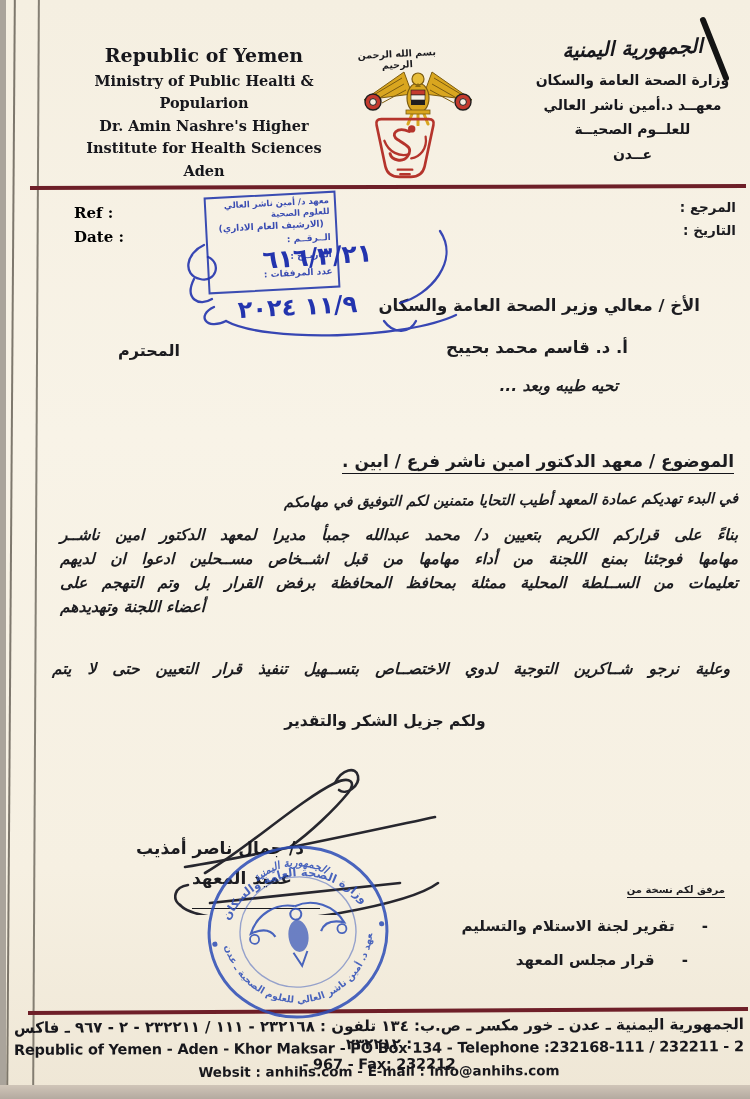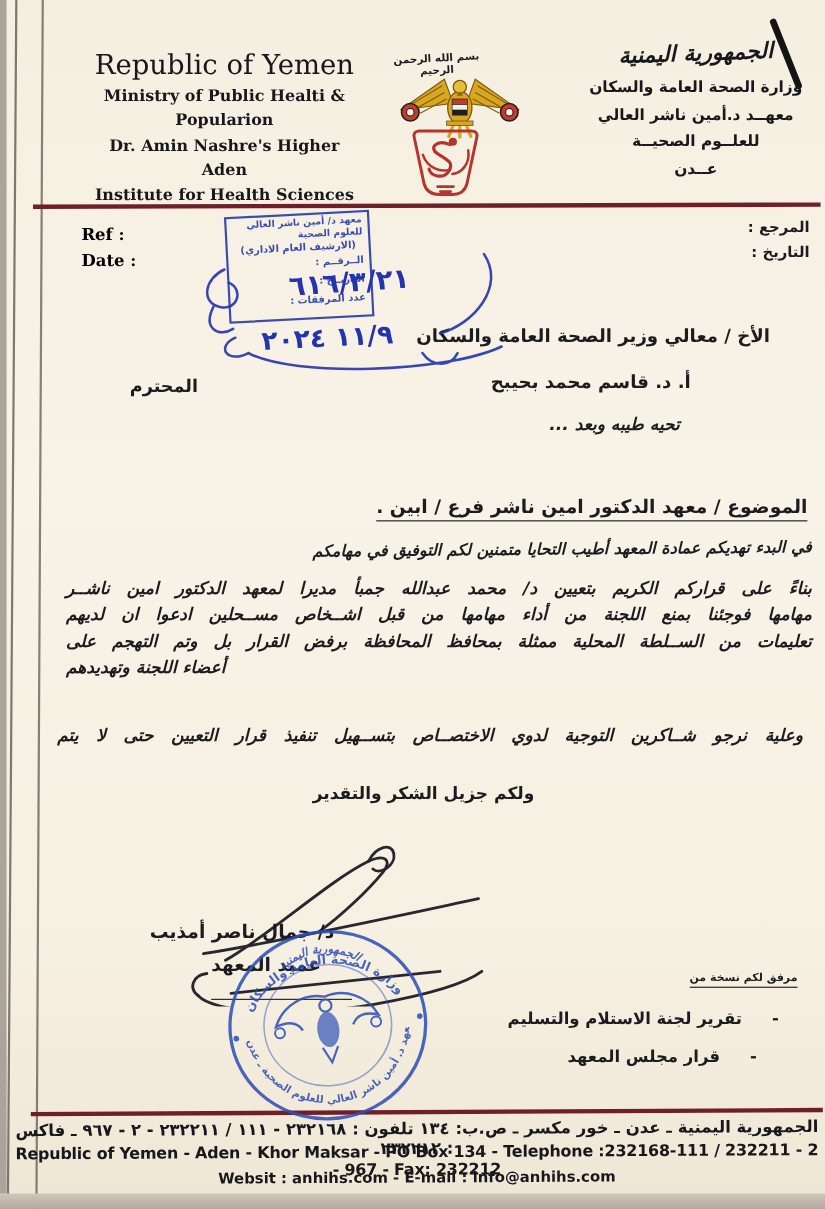--- a/index.html
+++ b/index.html
@@ -17,21 +17,21 @@
     background:linear-gradient(180deg,#d0c5b8,#b4aaa0);}
   .edge-line{position:absolute;background:#5f594f;}
   .edge1{left:10px;top:0;width:2px;height:1099px;transform:rotate(.4deg);opacity:.8;}
   .edge2{left:35px;top:0;width:2px;height:1099px;transform:rotate(.3deg);opacity:.75;}
   .abs{position:absolute;}
   .ar{direction:rtl;}
   .serif{font-family:"DejaVu Serif","Liberation Serif",serif;}
 
   
   .hdr-en{left:58px;top:44px;width:292px;text-align:center;color:#17171c;}
-  .hdr-en .l1{font-size:25px;font-weight:normal;margin-bottom:4px;}
+  .hdr-en .l1{font-size:19px;font-weight:bold;margin-bottom:4px;}
   .hdr-en .ln{font-size:14.5px;font-weight:bold;line-height:1.55;}
   .hdr-ar{right:10px;top:36px;width:215px;text-align:center;color:#17171c;}
   .hdr-ar .cal{font-size:20px;font-weight:bold;font-style:italic;margin-bottom:8px;transform:rotate(-2deg);}
   .hdr-ar .ln{font-size:14px;font-weight:bold;line-height:1.75;}
   .bismillah{left:345px;top:48px;width:104px;text-align:center;font-size:9.5px;font-weight:bold;transform:rotate(-3deg);}
   .rule{height:3.5px;background:#6e1f28;}
   .rule-top{left:30px;top:185px;width:716px;transform:rotate(-.15deg);}
   .rule-bot{left:28px;top:1009px;width:720px;transform:rotate(-.3deg);}
 
   
@@ -99,22 +99,22 @@
 <div class="edge-line edge2"></div>
 
 <svg class="abs artifact-tr" viewBox="0 0 50 80">
   <path d="M 13,10 L 36,68" stroke="#141414" stroke-width="6" stroke-linecap="round" fill="none"></path>
 </svg>
 
 <div class="abs hdr-en serif">
   <div class="l1">Republic of Yemen</div>
   <div class="ln">Ministry of Public Healti &amp; Popularion</div>
   <div class="ln">Dr. Amin Nashre's Higher</div>
+  <div class="ln">Institute for Health Sciences</div>
   <div class="ln">Aden</div>
-  <div class="ln">Institute for Health Sciences</div>
 </div>
 
 <div class="abs ar bismillah">بسم الله الرحمن الرحيم</div>
 
 <svg class="abs" style="left:358px;top:66px;width:120px;height:60px;" viewBox="0 0 120 60">
   <polygon points="6,34 46,6 54,28" fill="#d9a61f" stroke="#7c5c10" stroke-width="1"></polygon>
   <polygon points="114,34 74,6 66,28" fill="#d9a61f" stroke="#7c5c10" stroke-width="1"></polygon>
   <path d="M 14,30 L 44,12 M 18,34 L 46,18 M 24,37 L 48,24" stroke="#7c5c10" stroke-width="1" fill="none"></path>
   <path d="M 106,30 L 76,12 M 102,34 L 74,18 M 96,37 L 72,24" stroke="#7c5c10" stroke-width="1" fill="none"></path>
   <circle cx="15" cy="36" r="8" fill="#c43a2e" stroke="#201f1f" stroke-width="1.4"></circle>

